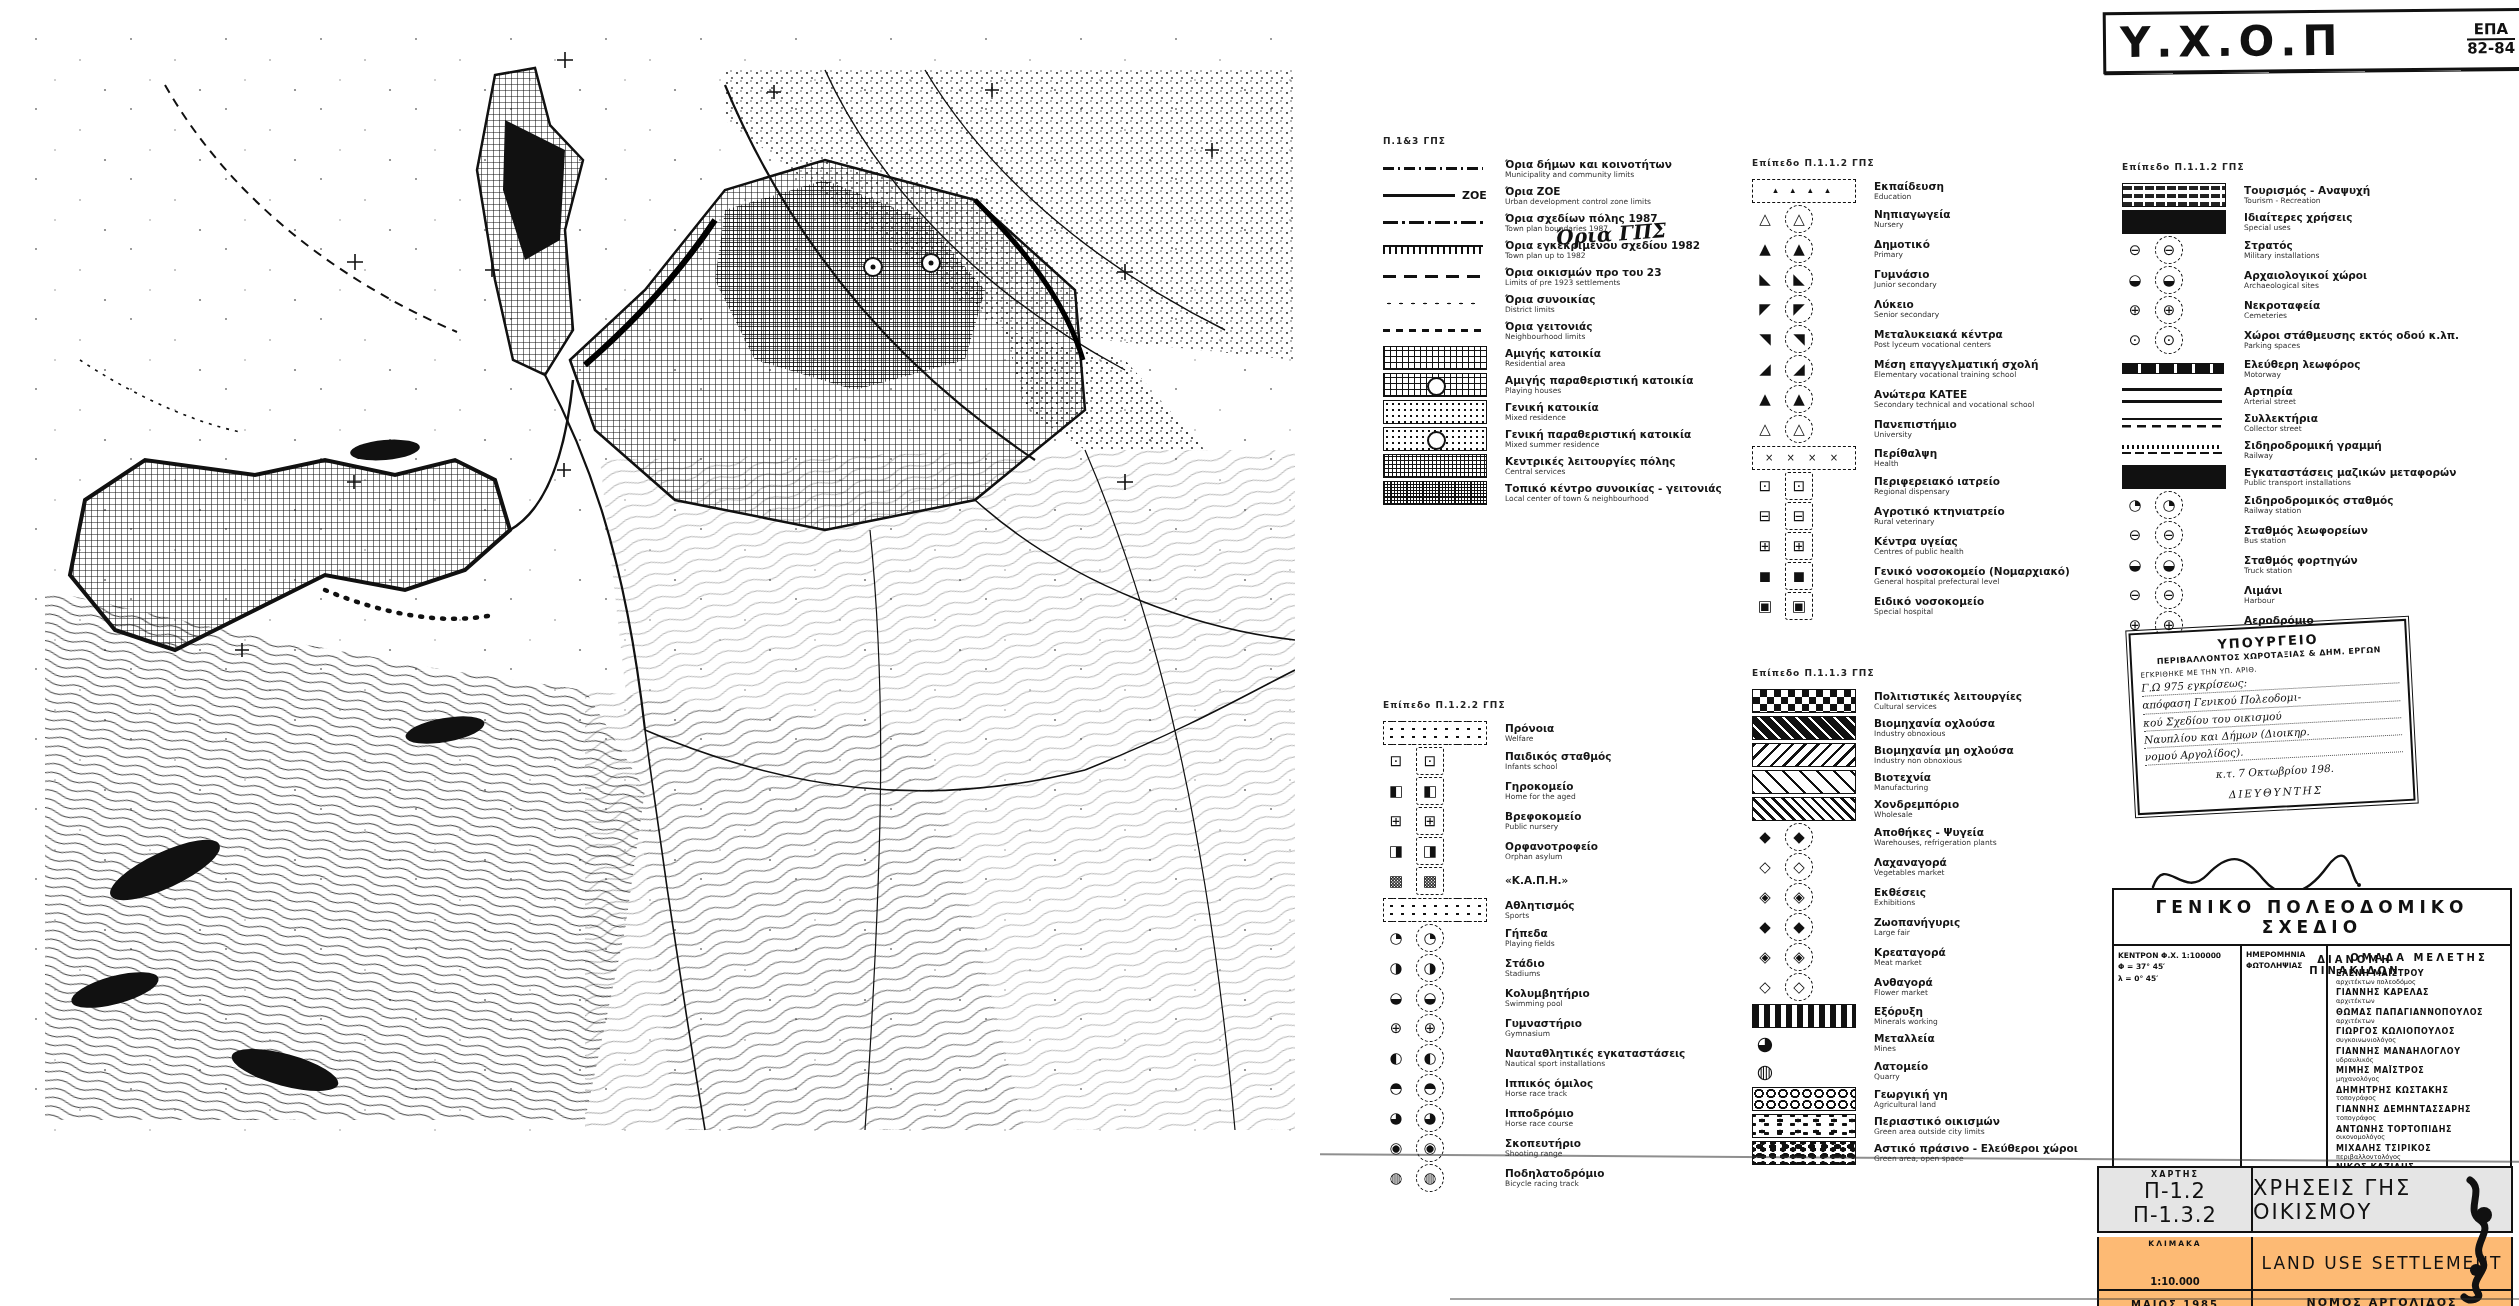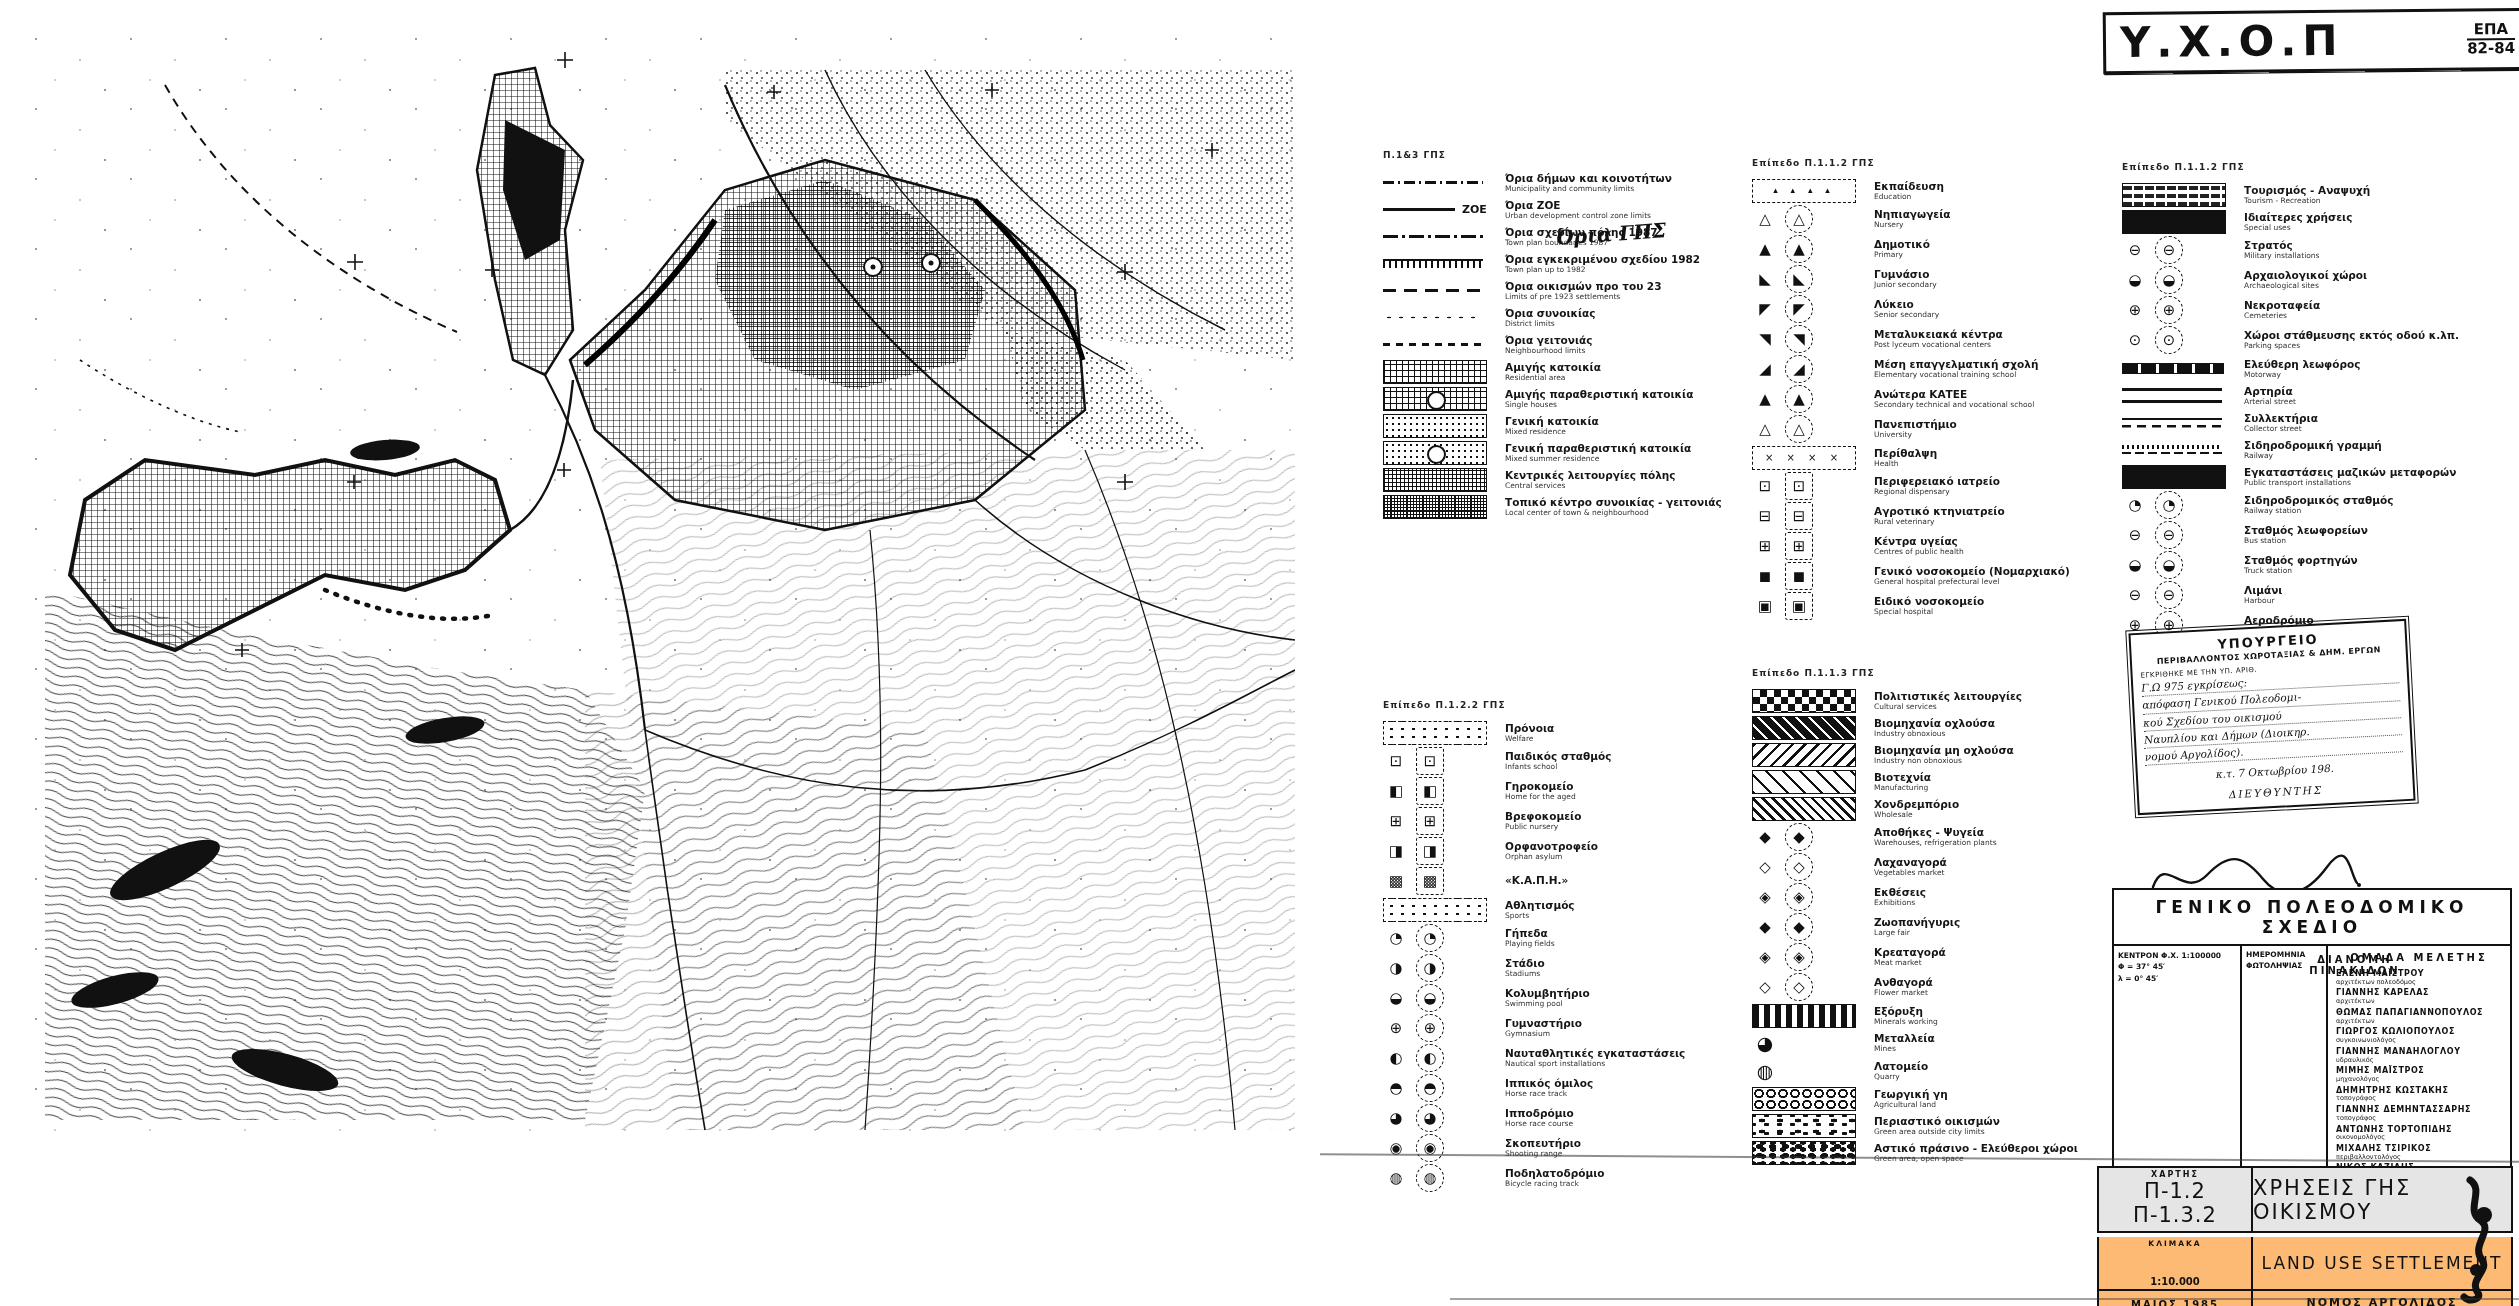--- a/index.html
+++ b/index.html
@@ -224,21 +224,21 @@
   </svg>
 
   <div class="logo-box">
     <span class="logo-main">Υ.Χ.Ο.Π</span>
     <span class="logo-epa">
       <span class="top">ΕΠΑ</span>
       <span>82-84</span>
     </span>
   </div>
 
-  <div class="lcol" style="left:1383px;top:150px;">
+  <div class="lcol" style="left:1383px;top:136px;">
     <div class="lhead">Π.1&amp;3 ΓΠΣ</div>
     <div>
   <div class="lrow">
     <span class="lsym">
       <span class="line line-admin"></span>
 
     </span>
     <span class="ltxt">
       <span class="gr">Όρια δήμων και κοινοτήτων</span>
       <span class="en">Municipality and community limits</span>
@@ -322,21 +322,21 @@
     </span>
   </div>
 
   <div class="lrow">
     <span class="lsym">
       <span class="box sym-grid-c"></span>
 
     </span>
     <span class="ltxt">
       <span class="gr">Αμιγής παραθεριστική κατοικία</span>
-      <span class="en">Single houses</span>
+      <span class="en">Playing houses</span>
     </span>
   </div>
 
   <div class="lrow">
     <span class="lsym">
       <span class="box sym-dots"></span>
 
     </span>
     <span class="ltxt">
       <span class="gr">Γενική κατοικία</span>

